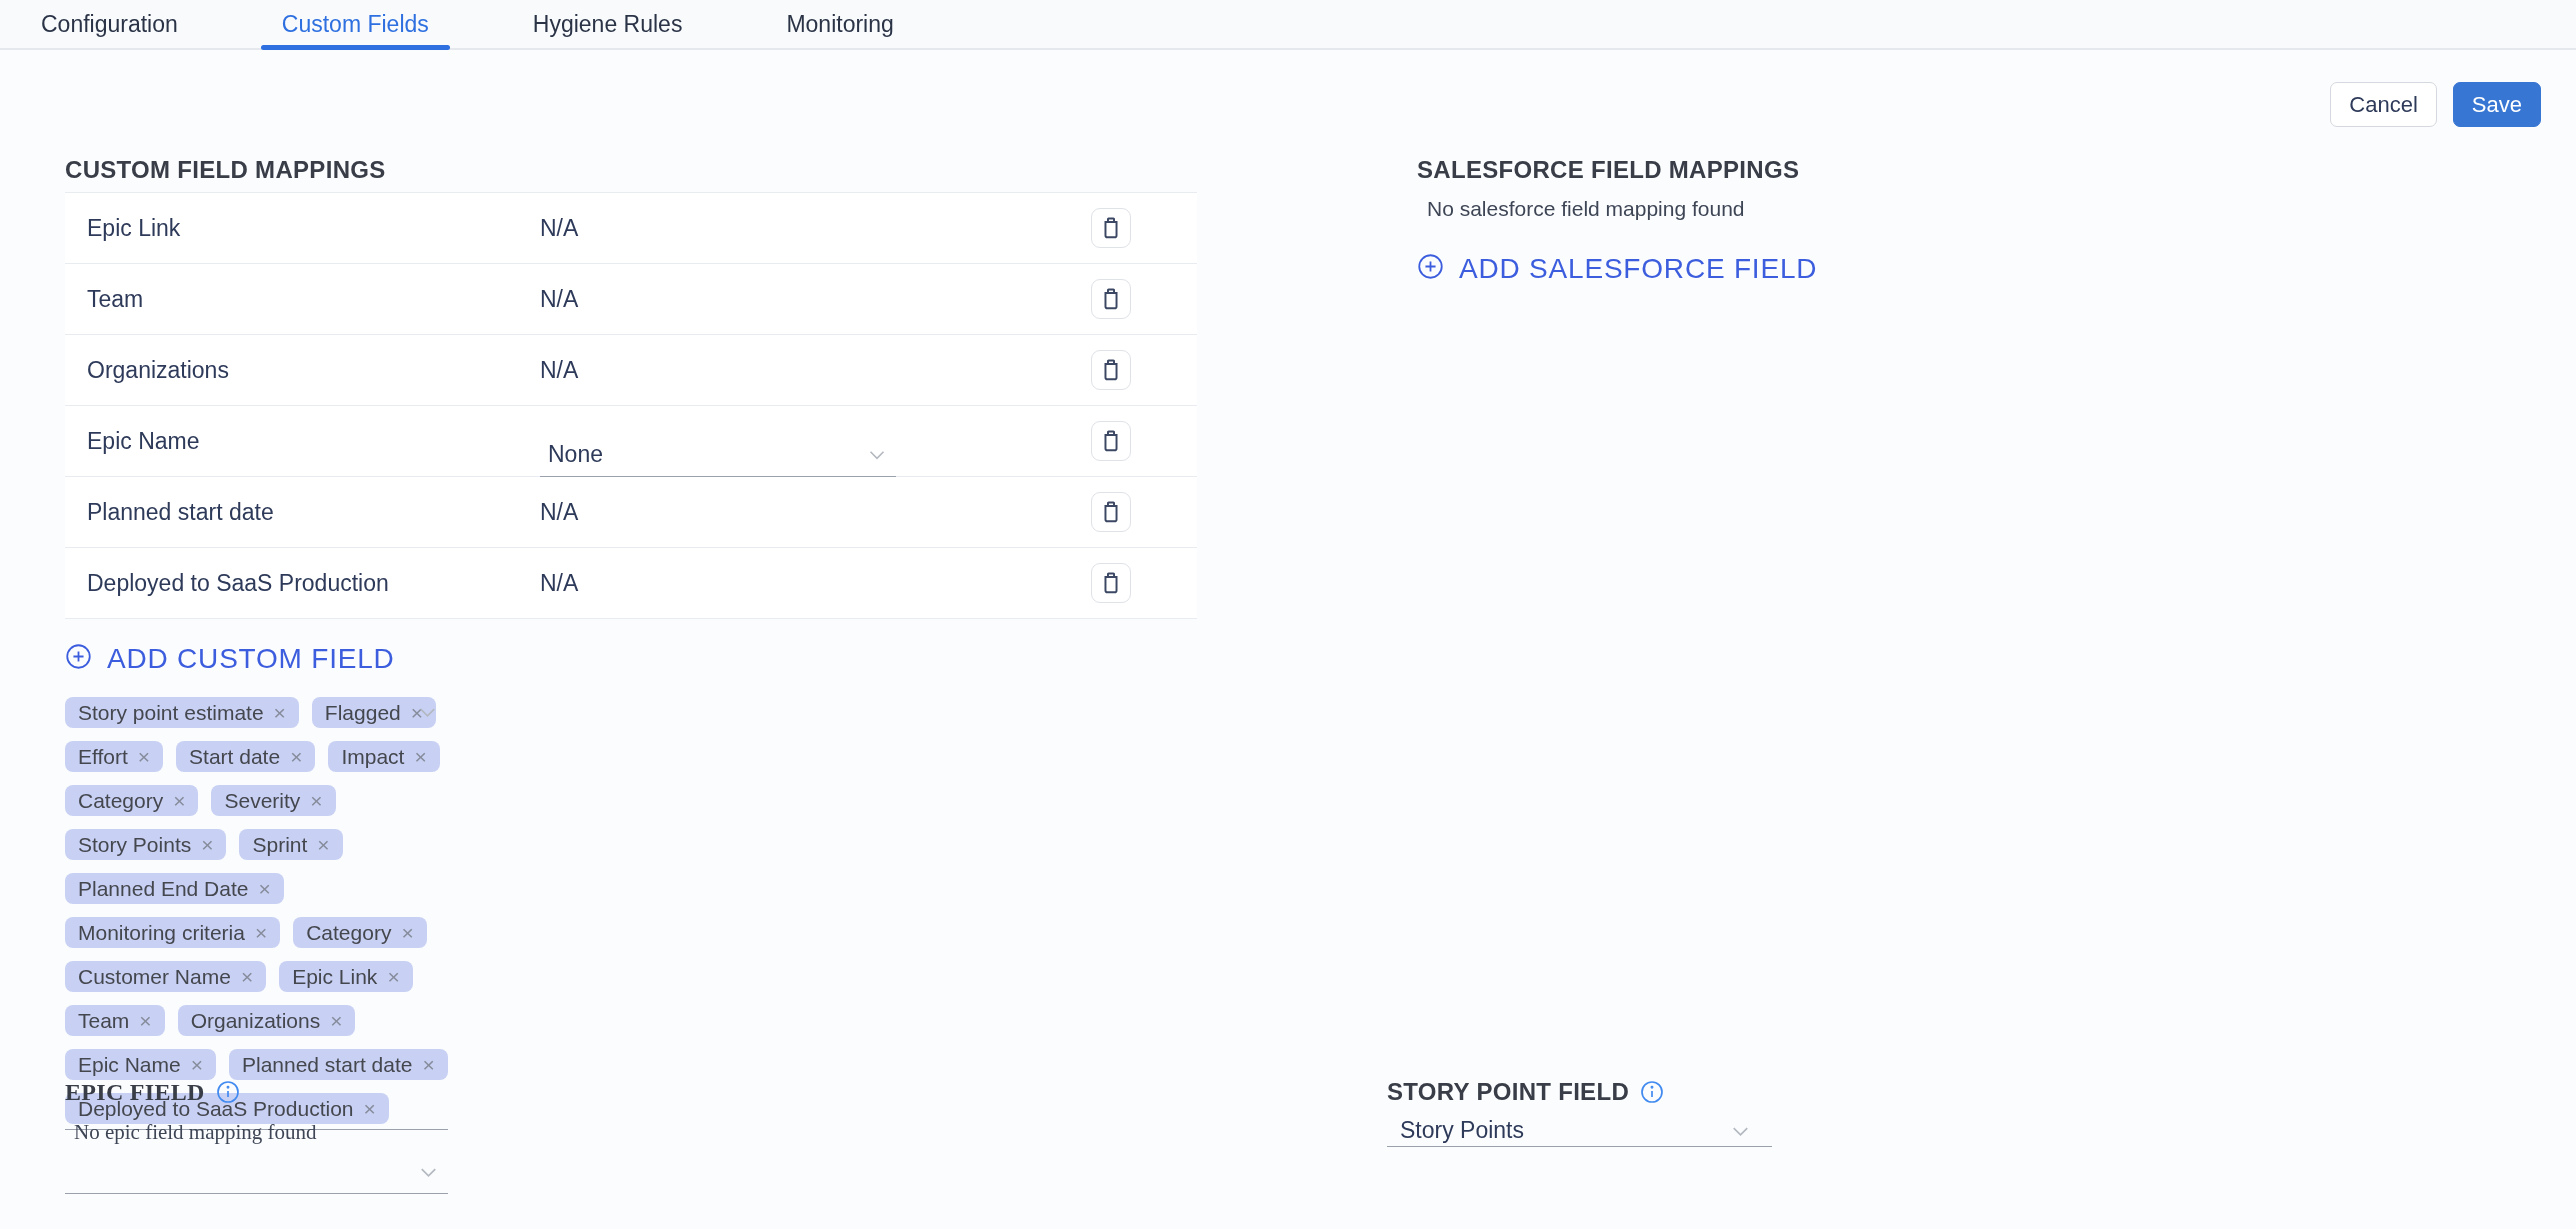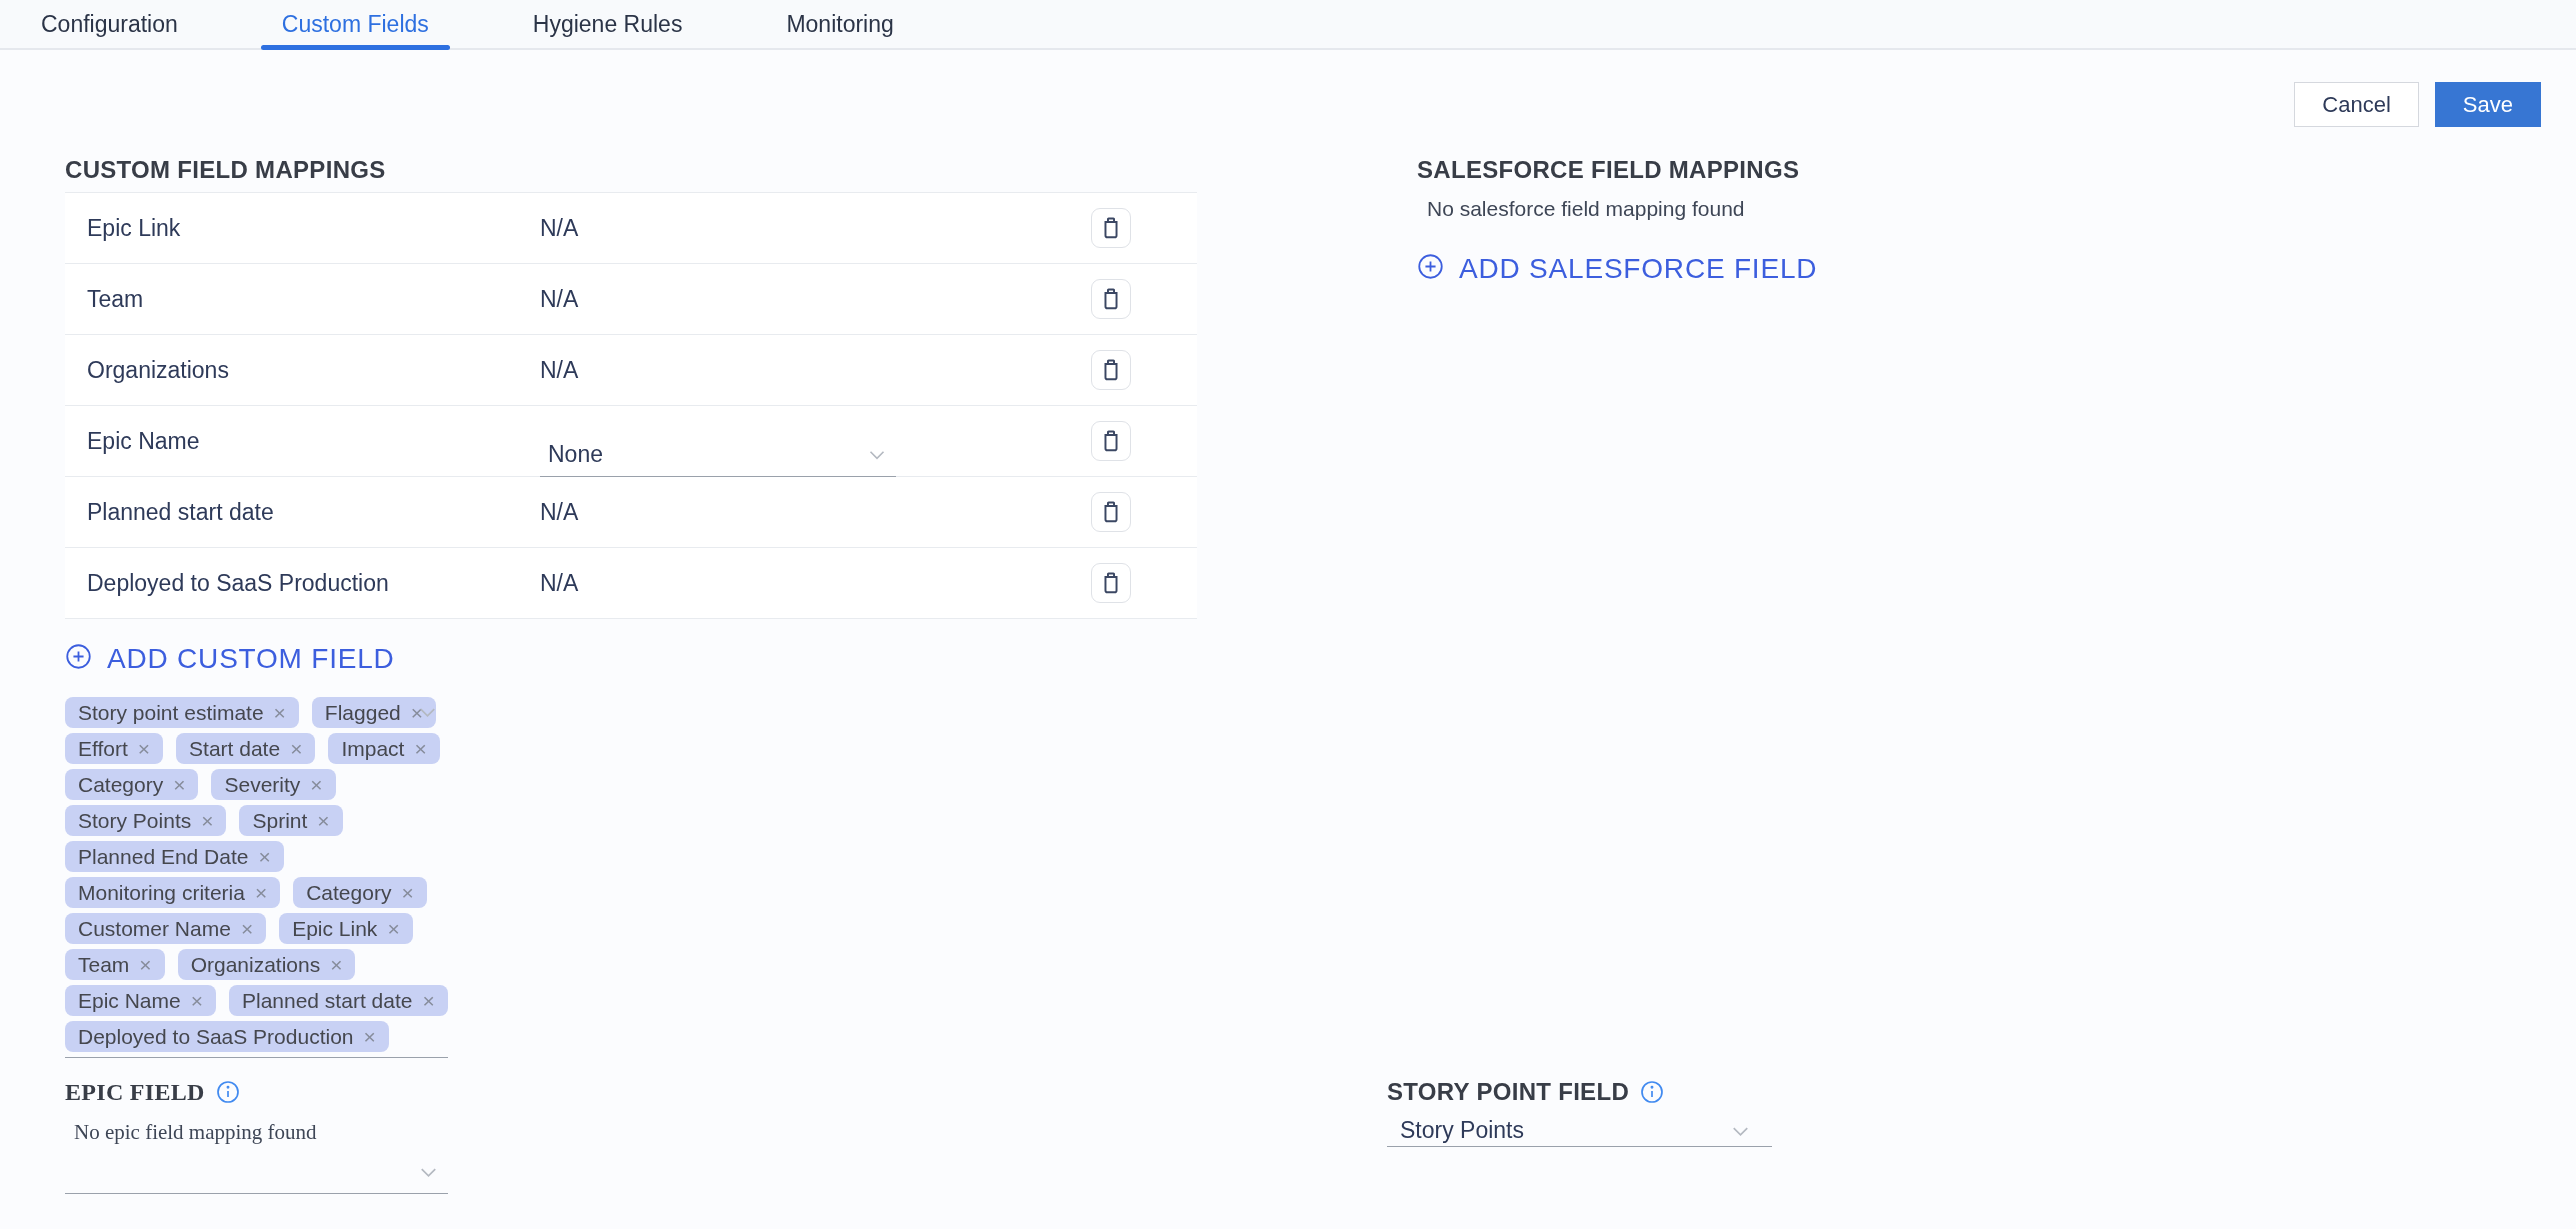--- a/index.html
+++ b/index.html
@@ -29,21 +29,21 @@
   }
   .tab.active { color: #2e70e0; }
   .tab.active::after {
     content: ""; position: absolute; left: 0; right: 0; bottom: -2px;
     height: 5px; background: #2e70e0; border-radius: 3px;
   }
 
   
   .actions { position: absolute; top: 82px; right: 35px; display: flex; gap: 16px; }
   .btn {
-    height: 45px; font-size: 22px; border-radius: 0; padding: 0 27px;
+    height: 45px; font-size: 22px; border-radius: 7px; padding: 0 18px;
     font-family: "Liberation Sans", sans-serif; cursor: pointer;
     display: flex; align-items: center; justify-content: center;
   }
   .btn-cancel { background: #ffffff; border: 1px solid #d5d8de; color: #2e3a59; }
   .btn-save   { background: #3776d3; border: 1px solid #3776d3; color: #ffffff; }
 
   
   .section-title {
     font-size: 24px; font-weight: bold; color: #383d47;
     letter-spacing: 0.3px; height: 30px;
@@ -79,21 +79,21 @@
     margin-top: 24px; display: flex; align-items: flex-start; gap: 15px;
     color: #3c5ede; font-size: 28px; letter-spacing: 0.8px;
     cursor: pointer; white-space: nowrap; width: max-content;
   }
 
   
   .chips-box {
     margin-top: 22px; width: 383px; position: relative;
     border-bottom: 1px solid #9aa1ab; padding-bottom: 3px;
   }
-  .chip-line { display: flex; gap: 13px; margin-bottom: 5px; }
+  .chip-line { display: flex; gap: 13px; margin-bottom: 13px; }
   .chip {
     height: 31px; background: #c8d1f4; border-radius: 8px;
     display: inline-flex; align-items: center; gap: 10px;
     padding: 0 13px; font-size: 21px; color: #45474e;
     white-space: nowrap; cursor: pointer;
   }
   .chip-x { color: #868c9b; font-size: 21px; line-height: 1; cursor: pointer; }
   .chips-expander { position: absolute; left: 349px; top: 2px; color: #b4b9c1; cursor: pointer; }
 
   

